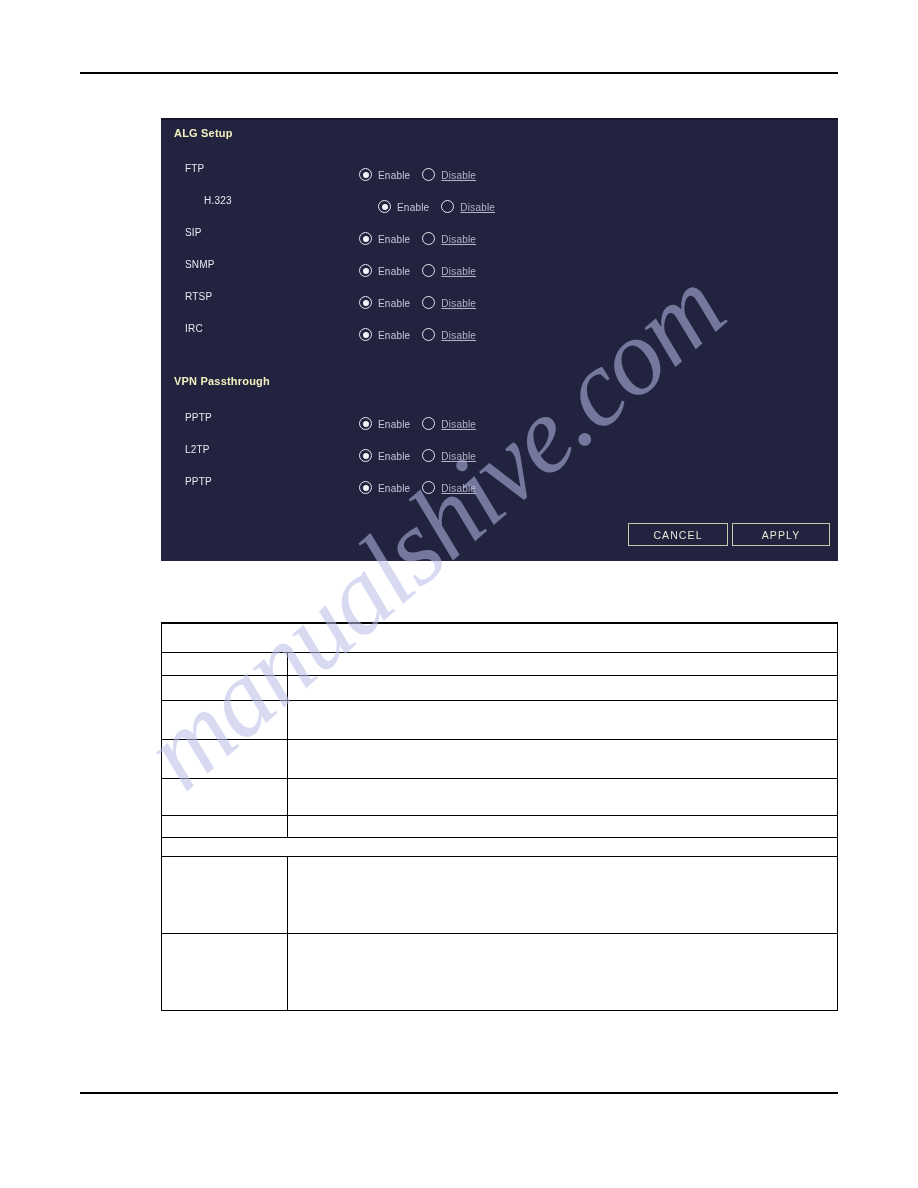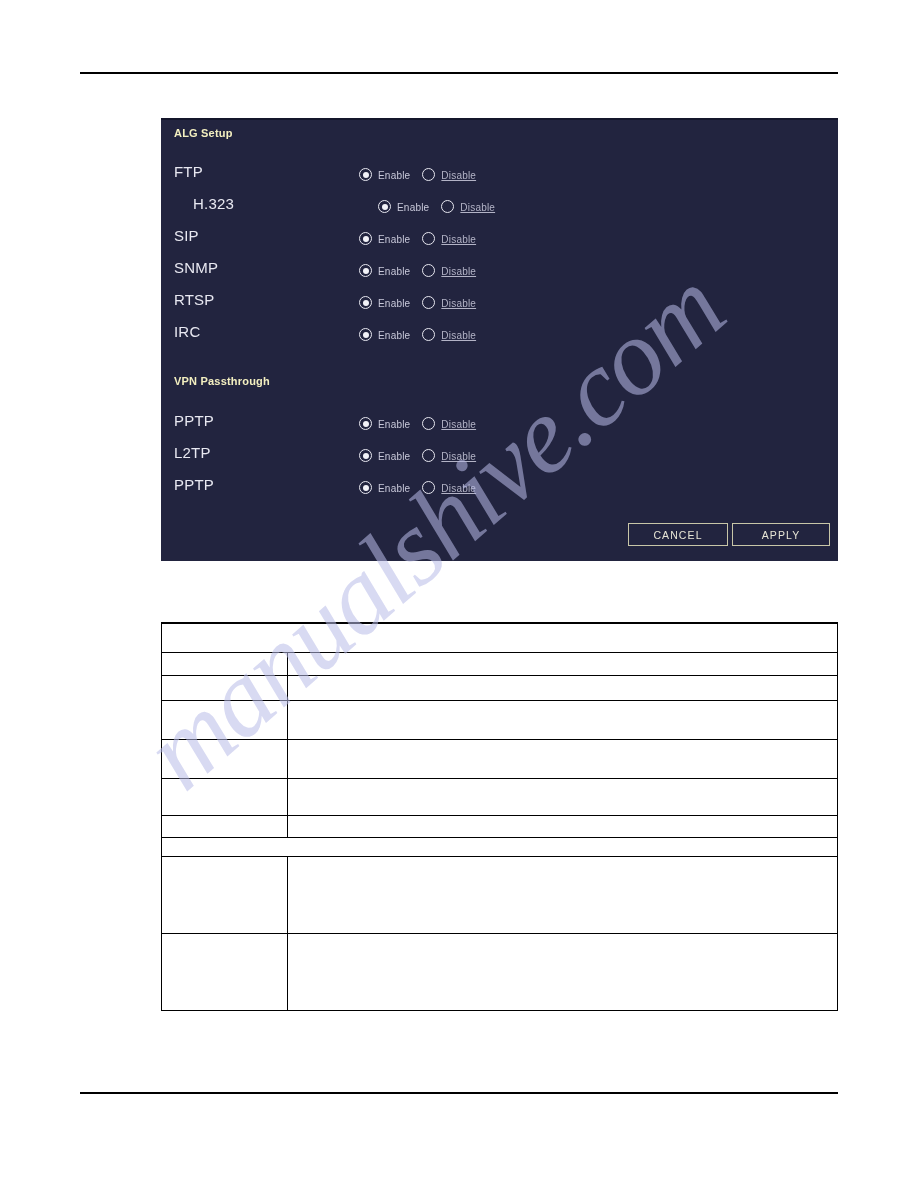--- a/index.html
+++ b/index.html
@@ -78,23 +78,23 @@
   }
 
   .field-row {
     position: absolute;
     left: 0;
     width: 677px;
     height: 22px;
   }
   .field-label {
     position: absolute;
-    left: 13px;
+    left: 24px;
     top: 4px;
-    font-size: 15px;
+    font-size: 10px;
     color: #e9e9f2;
     letter-spacing: 0.2px;
     white-space: nowrap;
   }
   .radio-group {
     position: absolute;
     left: 198px;
     top: 0;
     display: flex;
     align-items: center;

